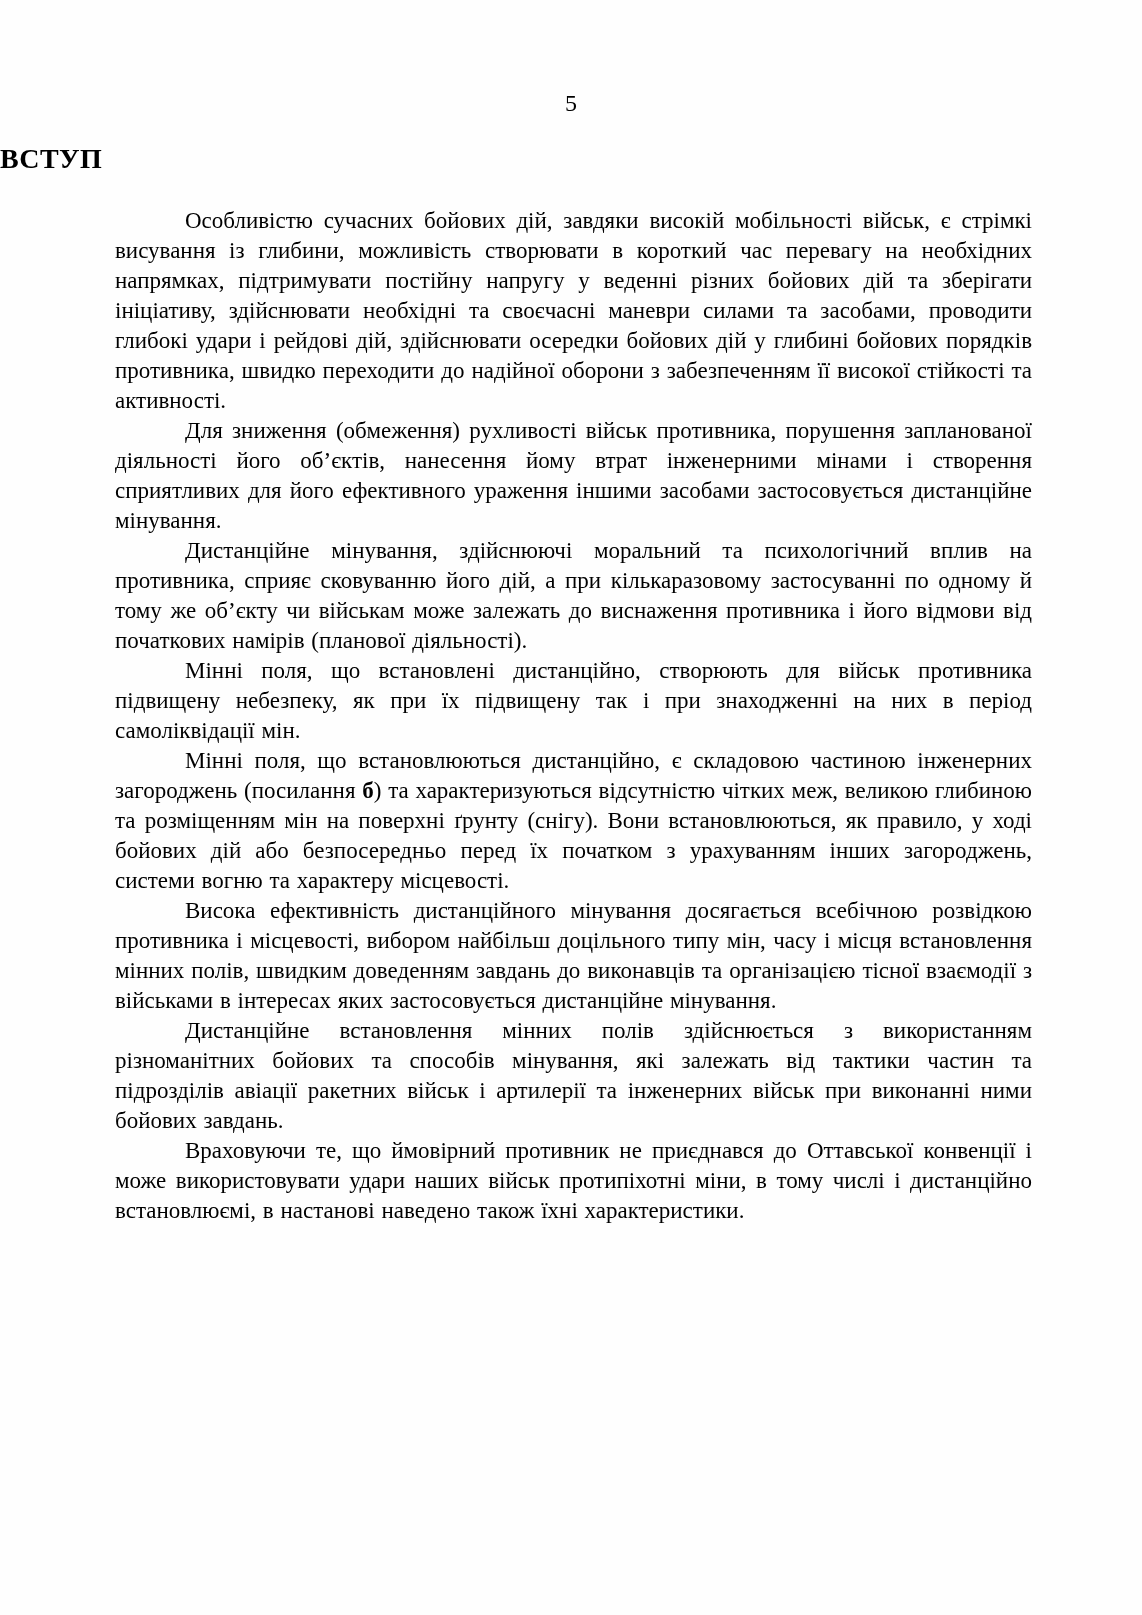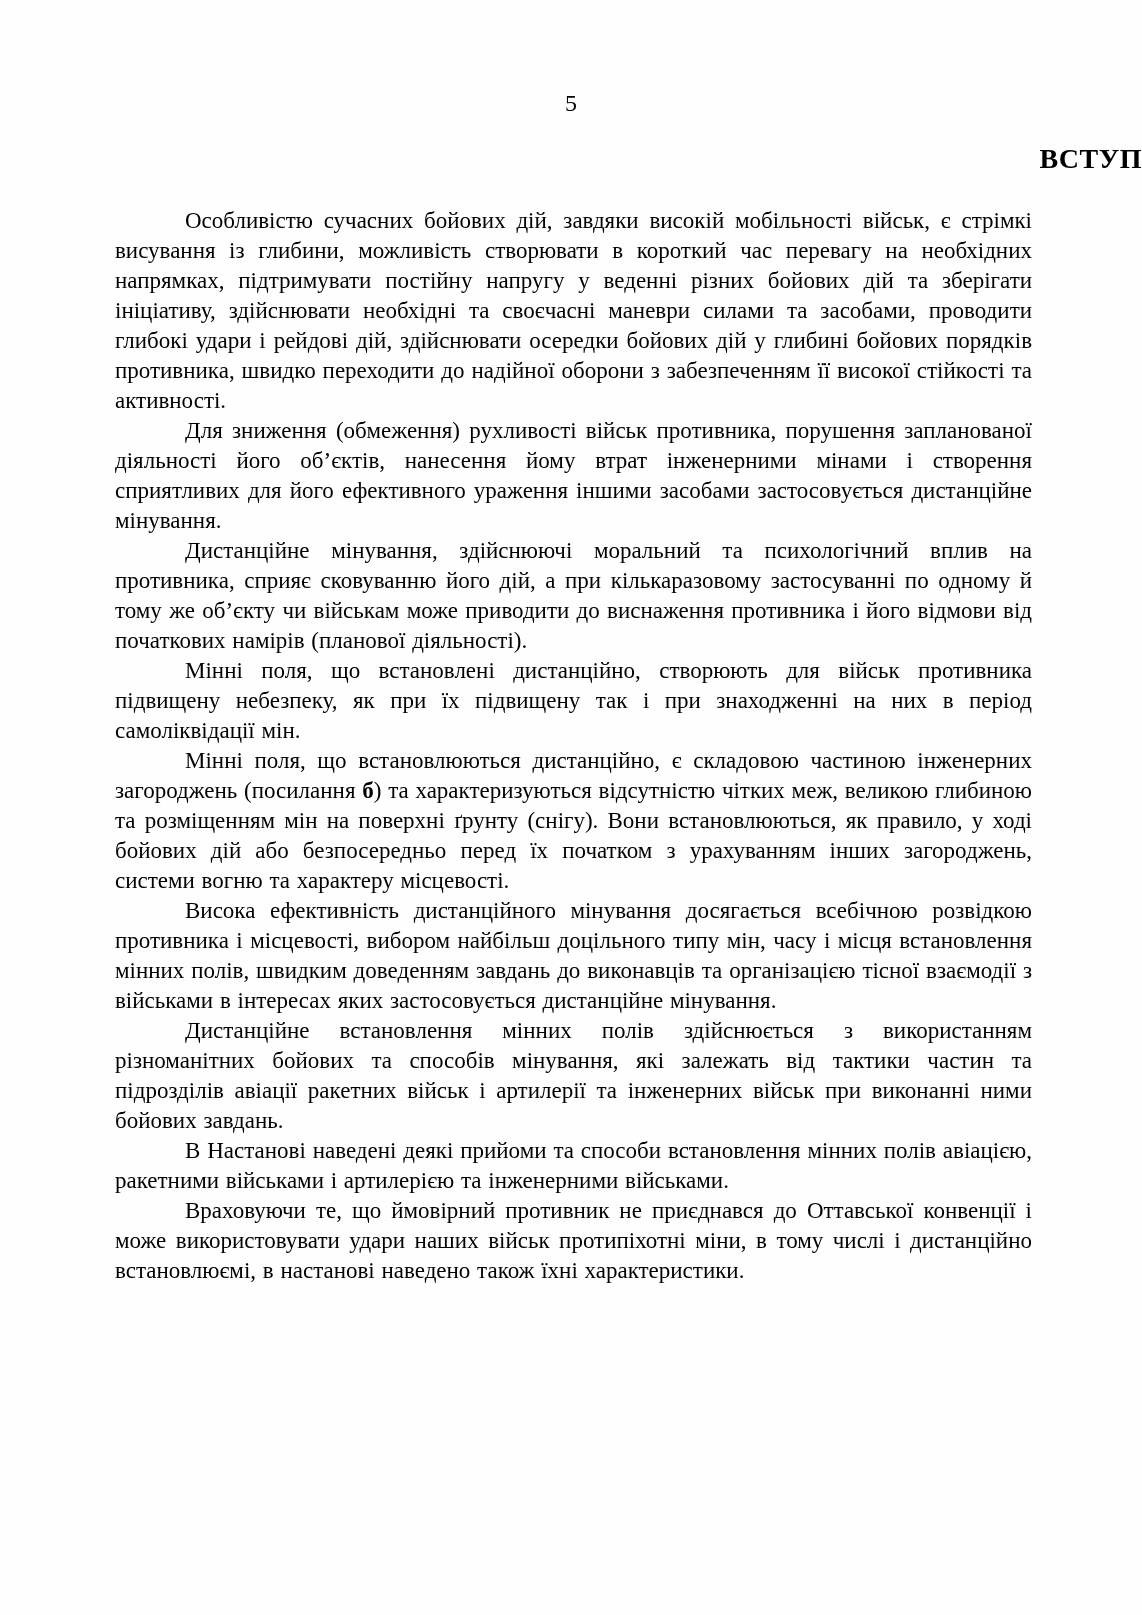--- a/index.html
+++ b/index.html
@@ -18,21 +18,21 @@
     padding-top: 88px;
     overflow: hidden;
   }
   .page-number {
     text-align: center;
     font-size: 24px;
     line-height: 30px;
     margin: 0 0 0 0;
   }
   .page-title {
-    text-align: right;
+    text-align: left;
     font-size: 28px;
     font-weight: bold;
     line-height: 34px;
     margin: 24px 0 0 0;
     letter-spacing: 0.5px;
   }
   .content {
     margin: 30px 110px 0 115px;
     font-size: 23px;
     line-height: 30px;
@@ -52,21 +52,20 @@
 <body>
 
 <div class="page">
   <div class="page-number">5</div>
 
   <h1 class="page-title">ВСТУП</h1>
 
   <div class="content">
     <p><span>Особливістю сучасних бойових дій, завдяки високій мобільності військ, є стрімкі висування із глибини, можливість створювати в короткий час перевагу на необхідних напрямках, підтримувати постійну напругу у веденні різних бойових дій та зберігати ініціативу, здійснювати необхідні та своєчасні маневри силами та засобами, проводити глибокі удари і рейдові дій, здійснювати осередки бойових дій у глибині бойових порядків противника, швидко переходити до надійної оборони з забезпеченням її високої стійкості та активності.</span></p>
     <p><span>Для зниження (обмеження) рухливості військ противника, порушення запланованої діяльності його об’єктів, нанесення йому втрат інженерними мінами і створення сприятливих для його ефективного ураження іншими засобами застосовується дистанційне мінування.</span></p>
-    <p><span>Дистанційне мінування, здійснюючі моральний та психологічний вплив на противника, сприяє сковуванню його дій, а при кількаразовому застосуванні по одному й тому же об’єкту чи військам може приводити до виснаження противника і його відмови від початкових намірів (планової діяльності).</span></p>
+    <p><span>Дистанційне мінування, здійснюючі моральний та психологічний вплив на противника, сприяє сковуванню його дій, а при кількаразовому застосуванні по одному й тому же об’єкту чи військам може залежать до виснаження противника і його відмови від початкових намірів (планової діяльності).</span></p>
     <p><span>Мінні поля, що встановлені дистанційно, створюють для військ противника підвищену небезпеку, як при їх підвищену так і при знаходженні на них в період самоліквідації мін.</span></p>
     <p><span>Мінні поля, що встановлюються дистанційно, є складовою частиною інженерних загороджень (посилання </span><b>б</b><span>) та характеризуються відсутністю чітких меж, великою глибиною та розміщенням мін на поверхні ґрунту (снігу). Вони встановлюються, як правило, у ході бойових дій або безпосередньо перед їх початком з урахуванням інших загороджень, системи вогню та характеру місцевості.</span></p>
     <p><span>Висока ефективність дистанційного мінування досягається всебічною розвідкою противника і місцевості, вибором найбільш доцільного типу мін, часу і місця встановлення мінних полів, швидким доведенням завдань до виконавців та організацією тісної взаємодії з військами в інтересах яких застосовується дистанційне мінування.</span></p>
     <p><span>Дистанційне встановлення мінних полів здійснюється з використанням різноманітних бойових та способів мінування, які залежать від тактики частин та підрозділів авіації ракетних військ і артилерії та інженерних військ при виконанні ними бойових завдань.</span></p>
-    <p><span>В Настанові наведені деякі прийоми та способи встановлення мінних полів авіацією, ракетними військами і артилерією та інженерними військами.</span></p>
     <p><span>Враховуючи те, що ймовірний противник не приєднався до Оттавської конвенції і може використовувати удари наших військ протипіхотні міни, в тому числі і дистанційно встановлюємі, в настанові наведено також їхні характеристики.</span></p>
   </div>
 </div>
 
 </body></html>

